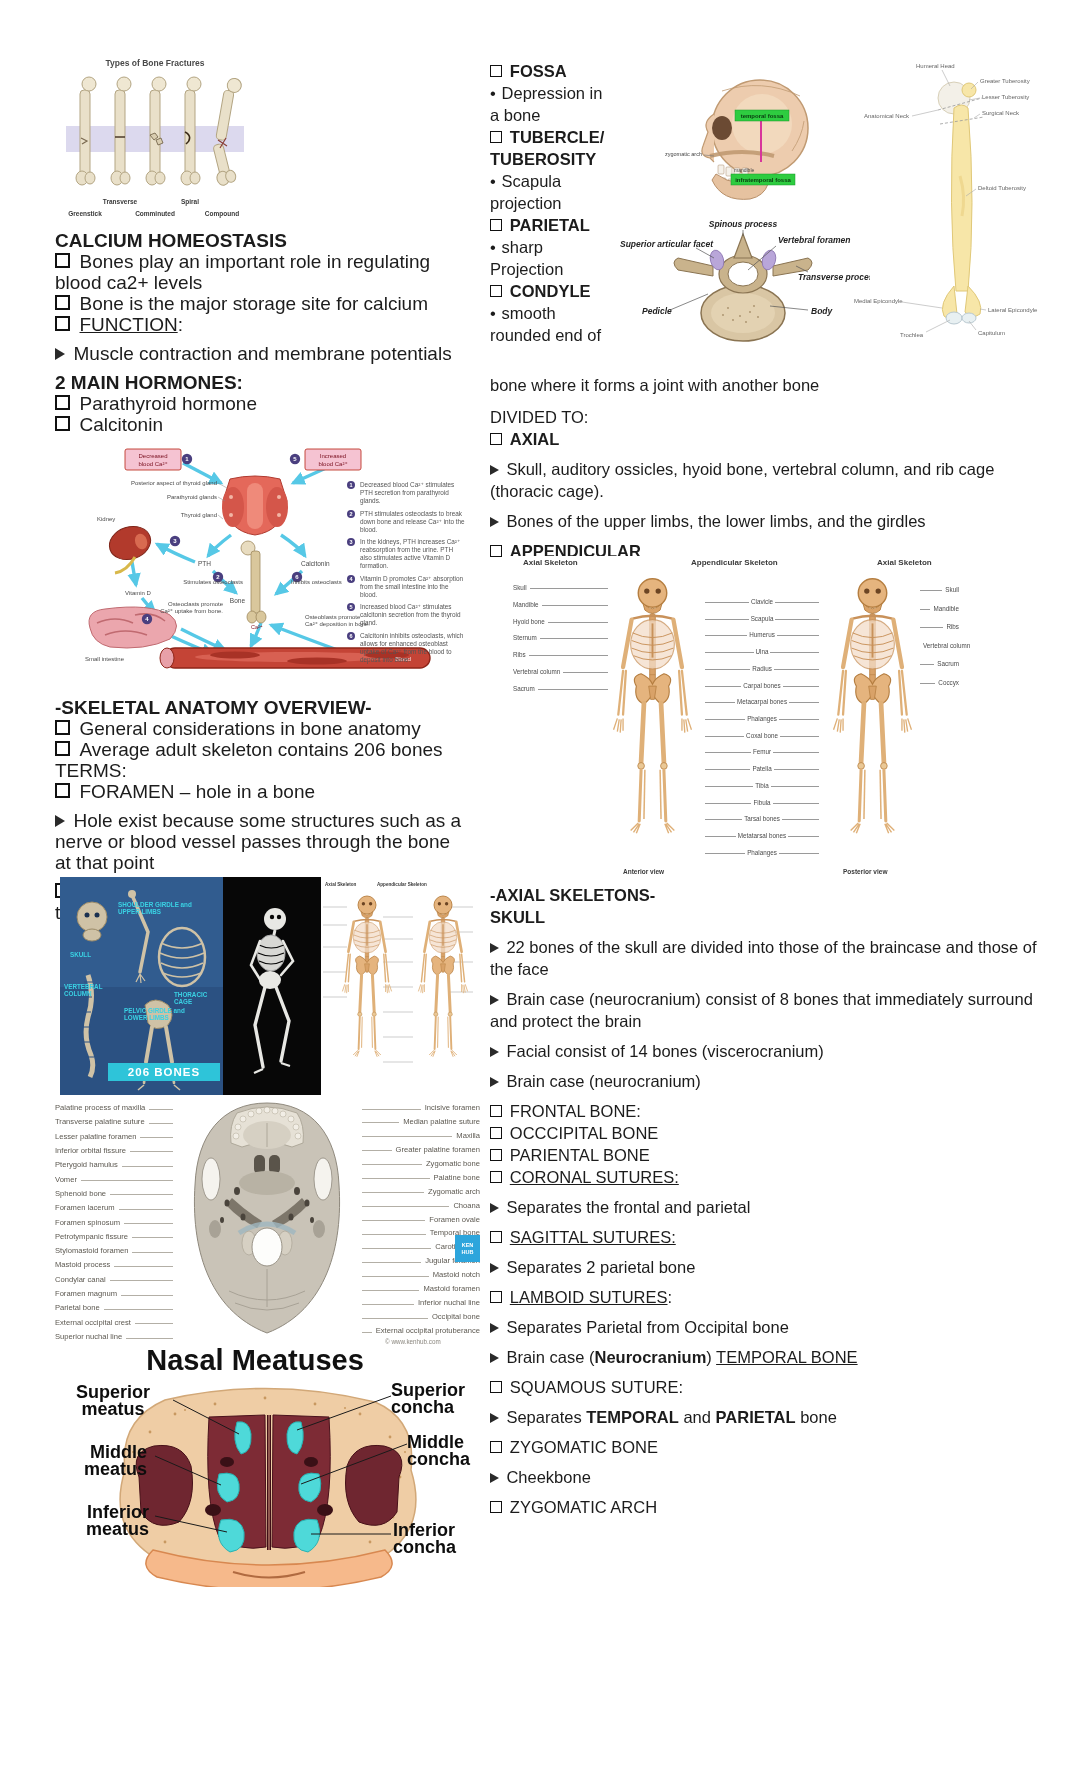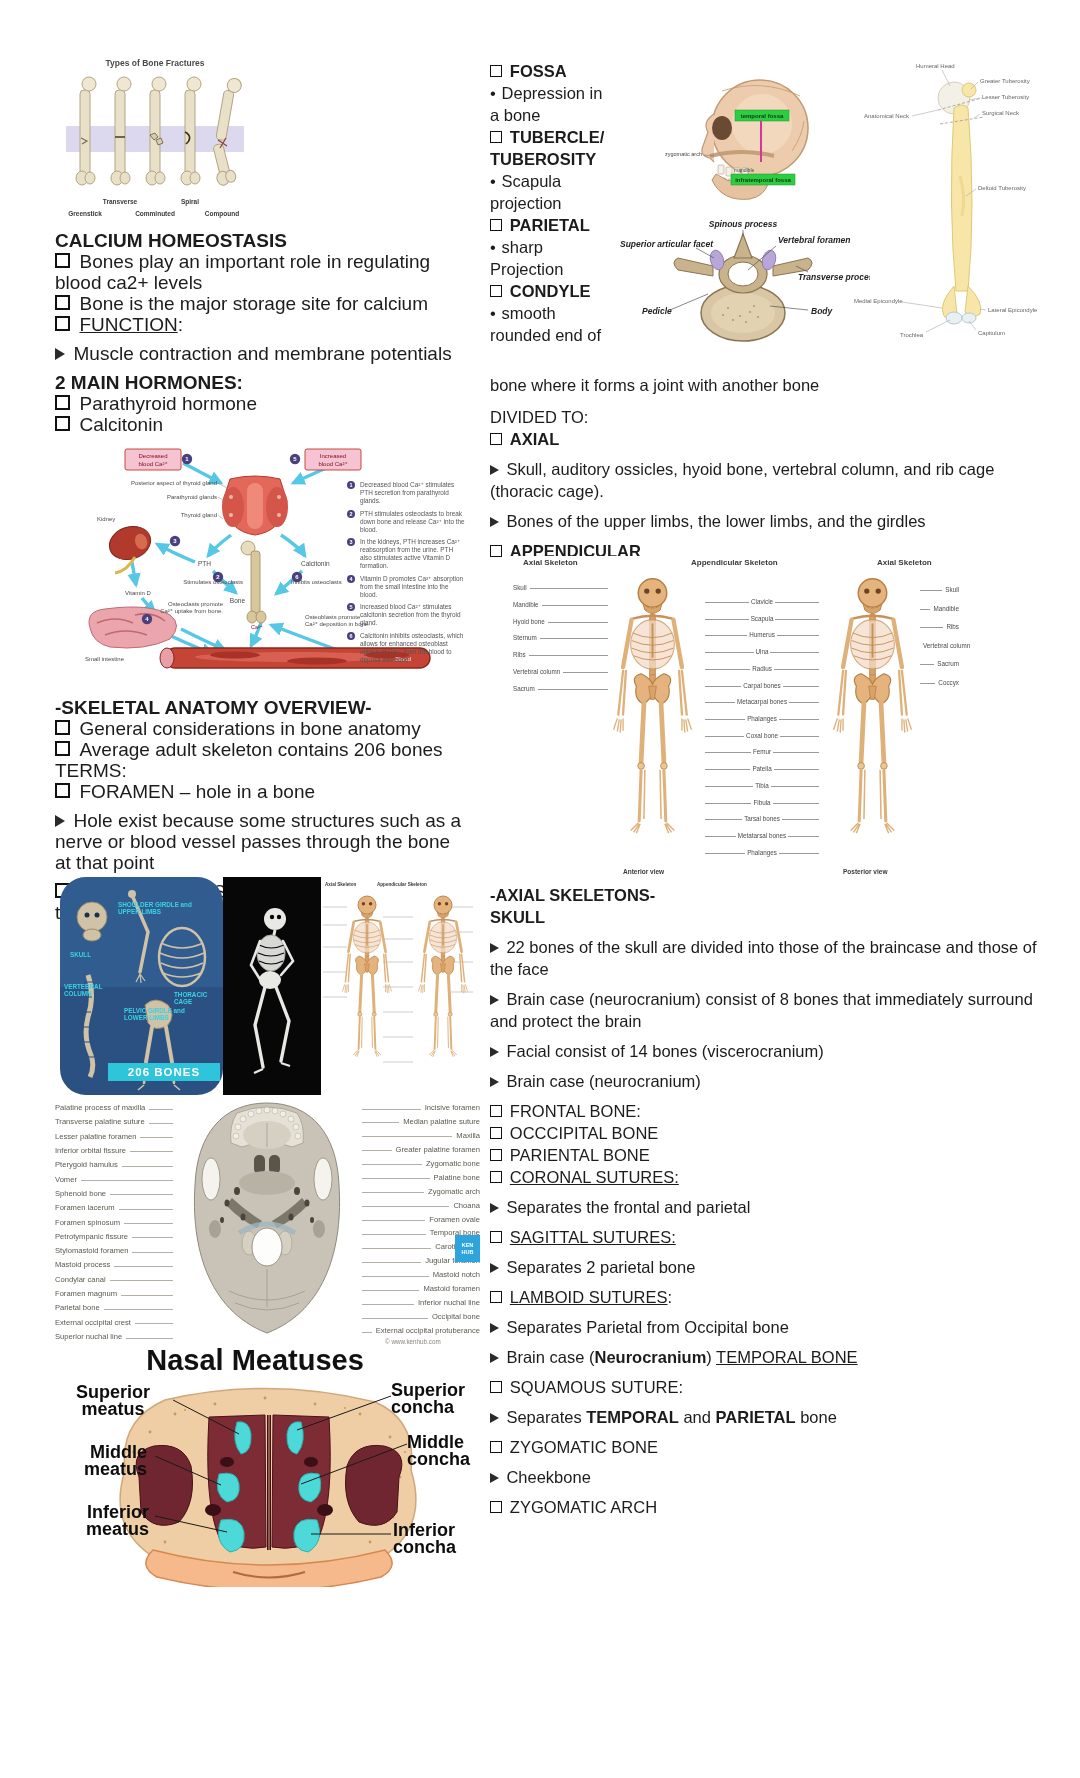--- a/index.html
+++ b/index.html
@@ -273,21 +273,21 @@
     <div class="tline "><span class="blt checkbox"></span><span class="">General considerations in bone anatomy</span></div>
     <div class="tline "><span class="blt checkbox"></span><span class="">Average adult skeleton contains 206 bones</span></div>
     <div class="tline "><span class="">TERMS:</span></div>
     <div class="tline "><span class="blt checkbox"></span><span class="">FORAMEN – hole in a bone</span></div>
     <div class="tline sp"><span class="blt arrow"></span><span class="">Hole exist because some structures such as a nerve or blood vessel passes through the bone at that point</span></div>
     <div class="tline "><span class="blt checkbox"></span><span class="">CANAL/MEATUS – tunnel like passage through bone</span></div>
   </div>
 
 <div class="abs" style="left:60px;top:877px;width:415px;height:218px;display:flex;">
 
-  <div style="position:relative;width:163px;height:218px;background:#2b5182;overflow:hidden;border-radius:26px;">
+  <div style="position:relative;width:163px;height:218px;background:#2b5182;overflow:hidden;">
     <svg viewBox="0 0 163 218" width="163" height="218">
       <rect x="0" y="0" width="163" height="110" fill="#3a6aa0" opacity="0.45"></rect>
       <circle cx="32" cy="40" r="15" fill="#cfc2a6" stroke="#9a8a68"></circle>
       <ellipse cx="32" cy="58" rx="9" ry="6" fill="#cfc2a6" stroke="#9a8a68"></ellipse>
       <circle cx="27" cy="38" r="2.5" fill="#1a3050"></circle>
         <circle cx="37" cy="38" r="2.5" fill="#1a3050"></circle>
       <path d="M72,18 L88,55 L80,95" fill="none" stroke="#cfc2a6" stroke-width="3.5" stroke-linecap="round"></path>
       <circle cx="72" cy="17" r="4" fill="#cfc2a6"></circle>
       <path d="M80,97 l-4,8 m4,-8 l1,9 m-1,-9 l5,7" stroke="#cfc2a6" stroke-width="1.2"></path>
       <path d="M28,98 Q35,118 28,140 Q23,160 31,178 Q35,190 30,200" fill="none" stroke="#cfc2a6" stroke-width="5"></path>

